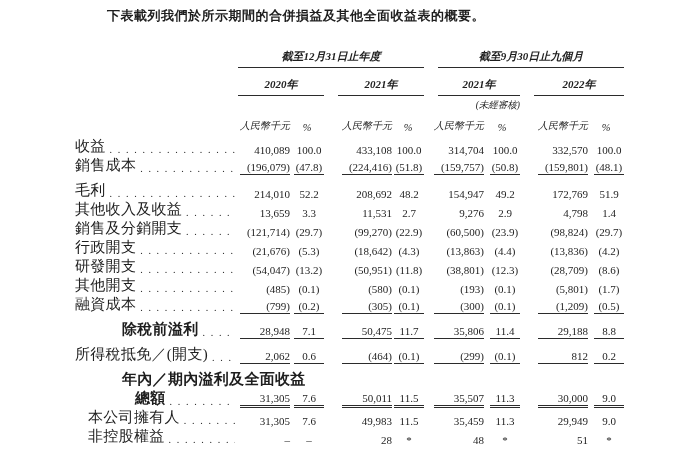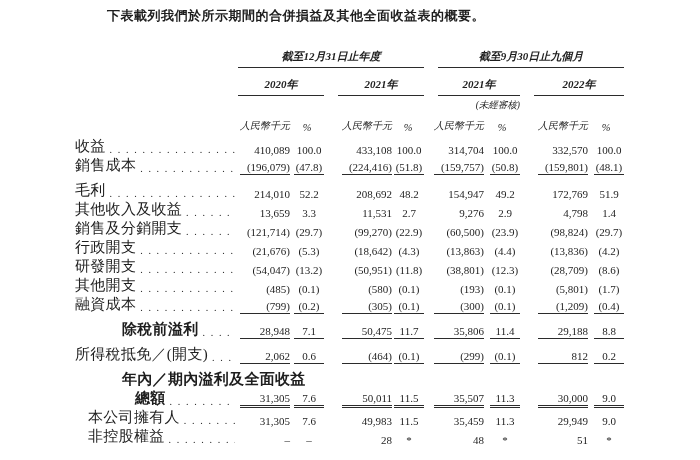--- a/index.html
+++ b/index.html
@@ -265,21 +265,21 @@
               <span class="dots"></span>
             </div>
           </td>
           <td class="num"><span class="wv">(799)</span></td>
           <td class="num"><span class="wp">(0.2)</span></td>
           <td class="num"><span class="wv">(305)</span></td>
           <td class="num"><span class="wp">(0.1)</span></td>
           <td class="num"><span class="wv">(300)</span></td>
           <td class="num"><span class="wp">(0.1)</span></td>
           <td class="num"><span class="wv">(1,209)</span></td>
-          <td class="num"><span class="wp">(0.4)</span></td>
+          <td class="num"><span class="wp">(0.5)</span></td>
         </tr>
         <tr class="gap bold u">
           <td class="lbl">
             <div class="lblf">
               <span class="t">除稅前溢利</span>
               <span class="dots"></span>
             </div>
           </td>
           <td class="num"><span class="wv">28,948</span></td>
           <td class="num"><span class="wp">7.1</span></td>

